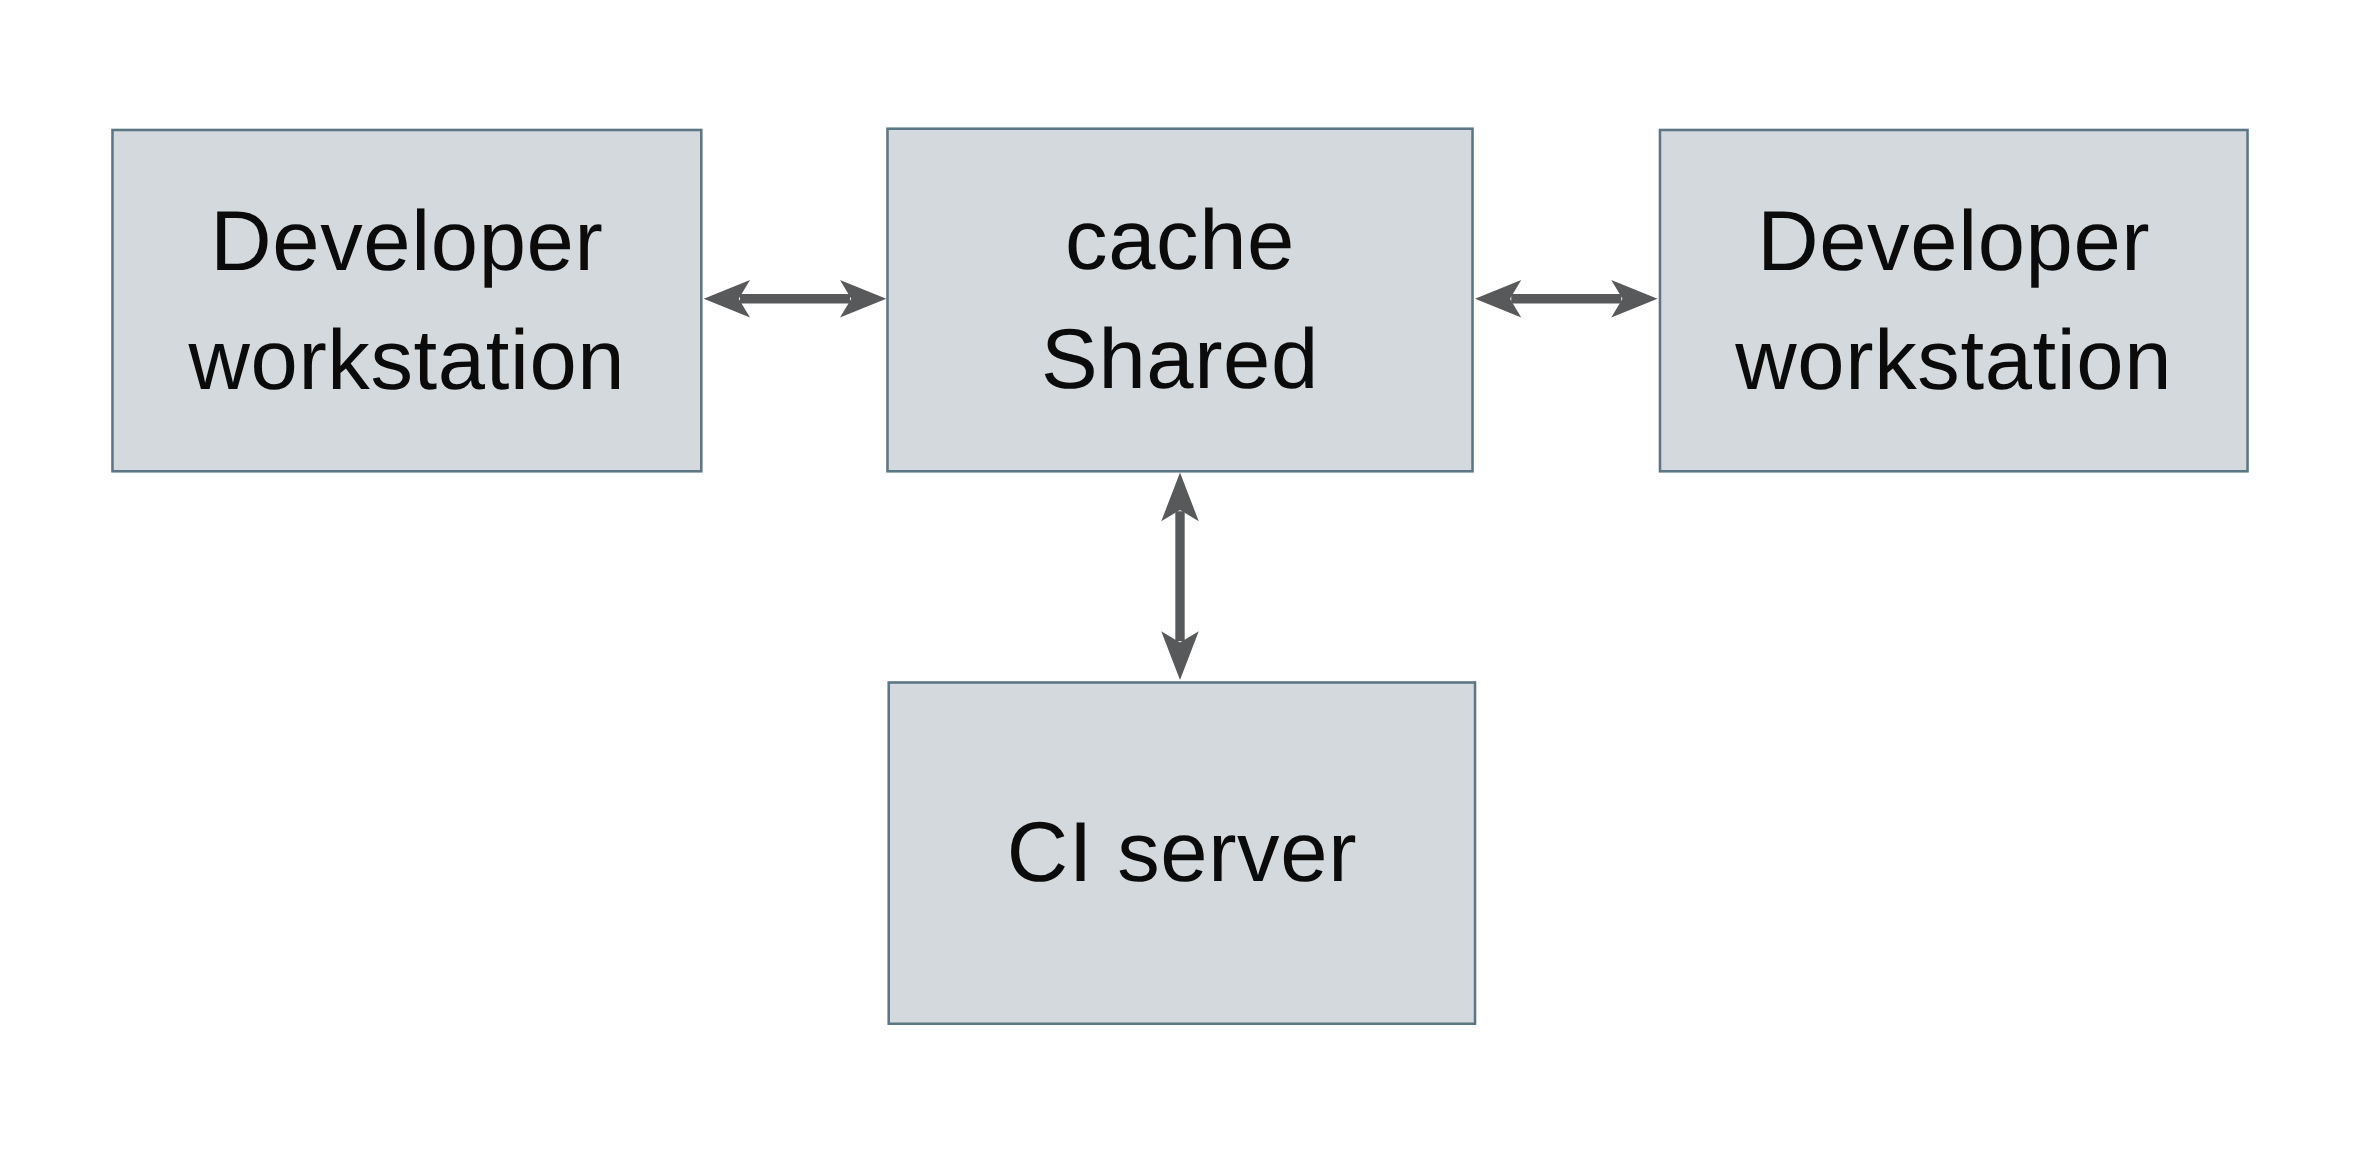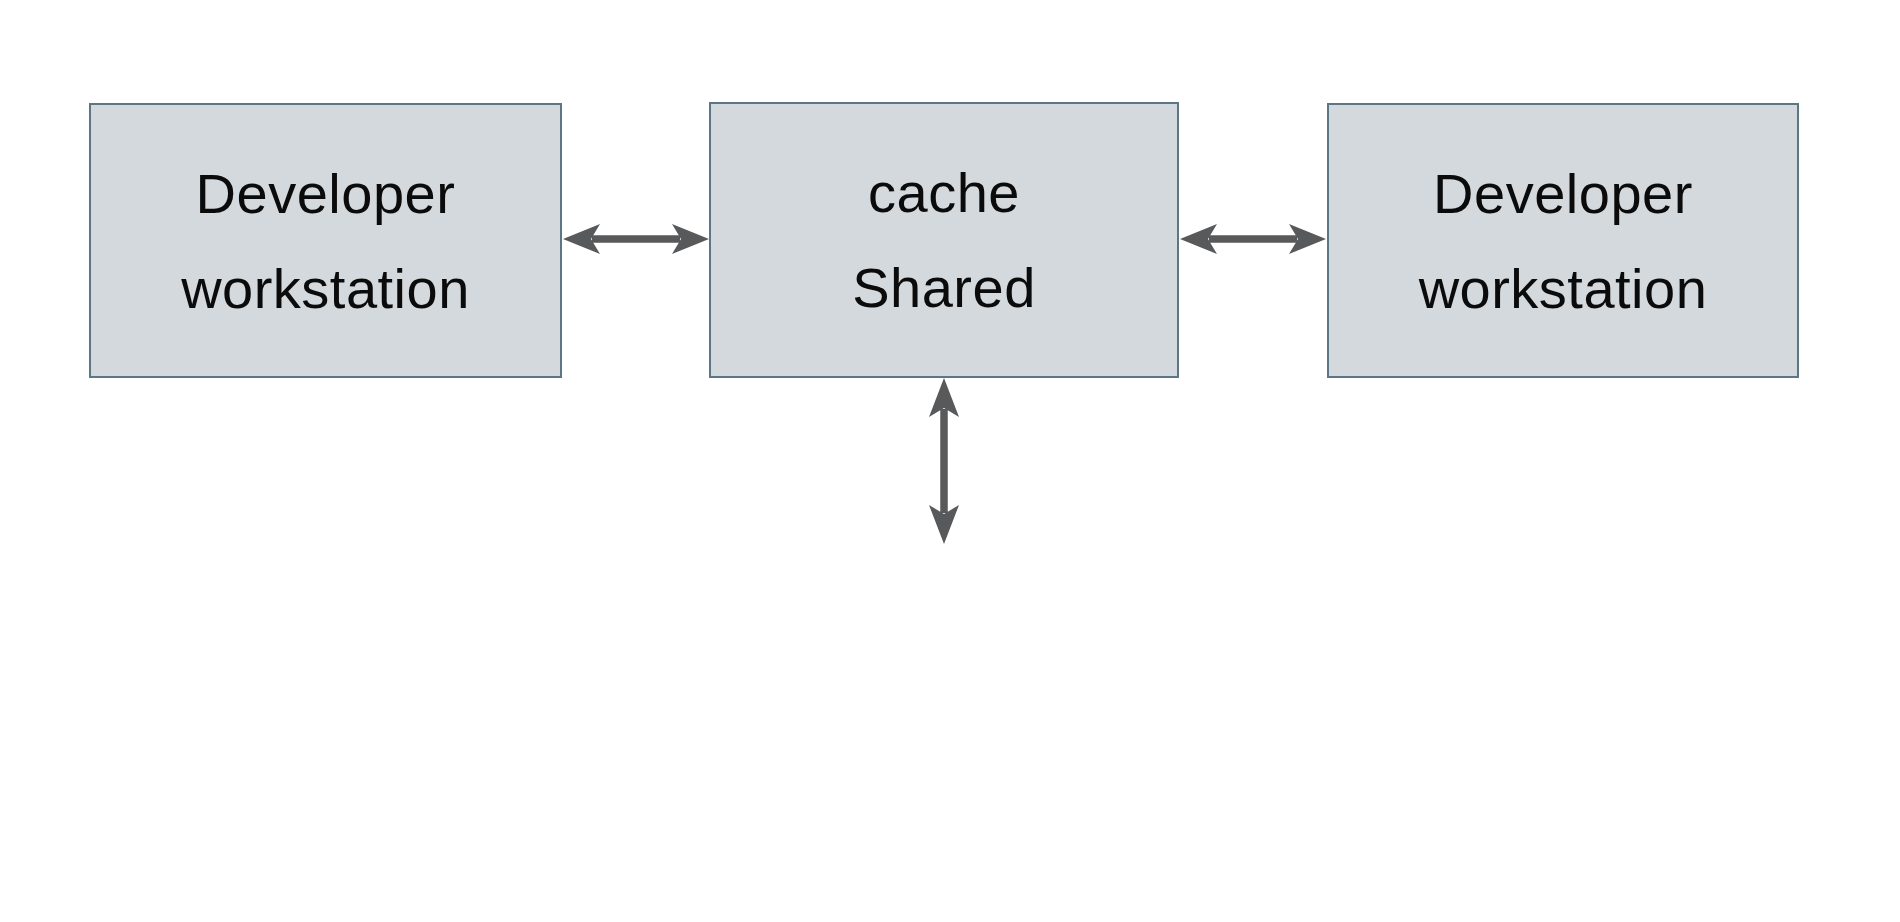--- a/index.html
+++ b/index.html
@@ -19,21 +19,21 @@
     position: absolute;
     box-sizing: border-box;
     background: var(--node-fill, #d3d9dc);
     border: 2.5px solid var(--node-border, #5d7683);
     display: flex;
     flex-direction: column;
     align-items: center;
     justify-content: center;
     text-align: center;
     color: var(--text, #0b0b0b);
-    font-size: 56px;
+    font-size: 68px;
     line-height: 95px;
     letter-spacing: 0.5px;
   }
   .node span { display: block; }
   .node-left   { left:  89px; top: 103px; width: 473px; height: 275px; }
   .node-center { left: 709px; top: 102px; width: 470px; height: 276px; }
   .node-right  { left:1327px; top: 103px; width: 472px; height: 275px; }
   .node-ci     { left: 710px; top: 545px; width: 471px; height: 275px; }
   .edge { position: absolute; }
   .edge-left     { left: 562px; top: 219px; }
@@ -53,20 +53,23 @@
   <div class="node node-center">
     <span>cache</span>
     <span>Shared</span>
   </div>
 
   <div class="node node-right">
     <span>Developer</span>
     <span>workstation</span>
   </div>
 
+  <div class="node node-ci">
+    <span>CI server</span>
+  </div>
 
   <svg class="edge edge-left" width="148" height="40" viewBox="0 0 148 40">
     <line x1="30" y1="20" x2="118" y2="20" stroke-width="7.5" stroke="#58595a"></line>
     <polygon points="1,20 38,5 29,20 38,35" fill="#58595a"></polygon>
     <polygon points="147,20 110,5 119,20 110,35" fill="#58595a"></polygon>
   </svg>
 
   <svg class="edge edge-right" width="148" height="40" viewBox="0 0 148 40">
     <line x1="30" y1="20" x2="118" y2="20" stroke-width="7.5" stroke="#58595a"></line>
     <polygon points="1,20 38,5 29,20 38,35" fill="#58595a"></polygon>

